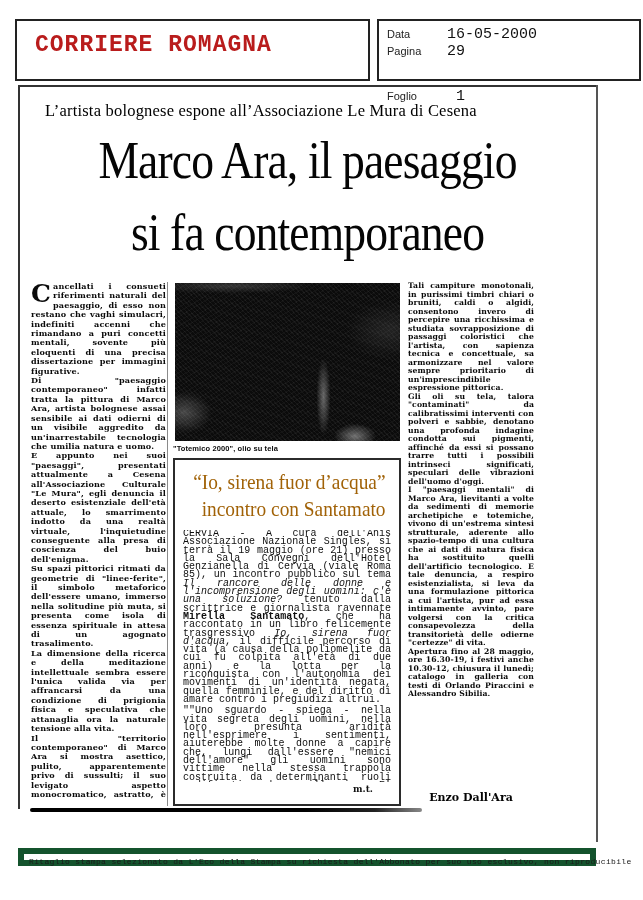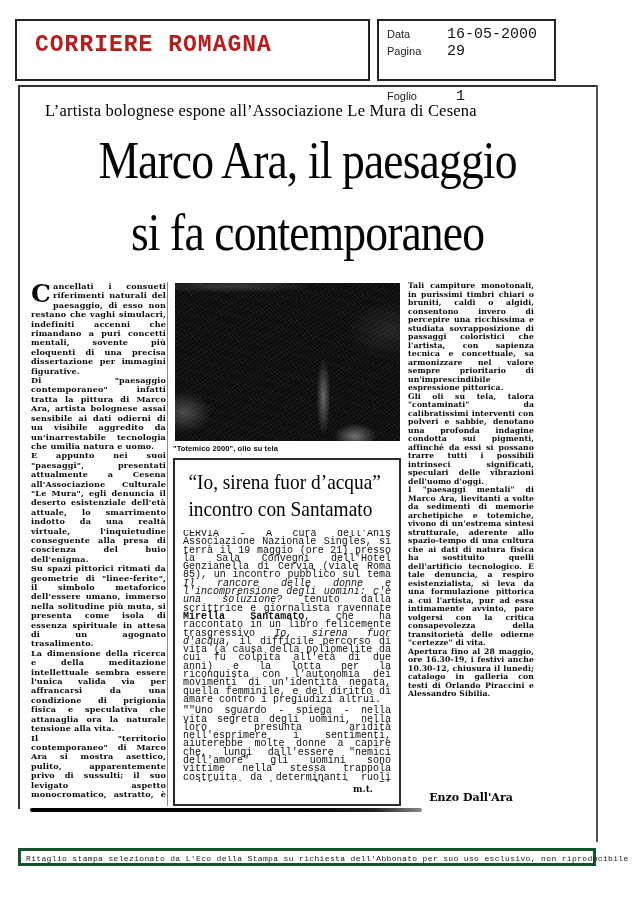--- a/index.html
+++ b/index.html
@@ -6,21 +6,21 @@
   html,body { width:643px; background:#e9e9e9; }
   body { font-family:"Liberation Serif","DejaVu Serif",serif; color:#111; }
   .sheet { position:relative; width:643px; height:900px; background:#ffffff; overflow:hidden; }
 
   
   .masthead-box { position:absolute; left:15px; top:19px; width:355px; height:62px;
     border:2px solid #222; background:#fff; }
   .masthead-title { position:absolute; left:18px; top:11px;
     font-family:"Liberation Mono","DejaVu Sans Mono",monospace;
     font-size:23px; font-weight:bold; letter-spacing:1px; color:#b91c1c; white-space:nowrap; }
-  .data-box { position:absolute; left:377px; top:19px; width:179px; height:62px;
+  .data-box { position:absolute; left:377px; top:19px; width:264px; height:62px;
     border:2px solid #222; background:#fff; }
   .data-row { position:absolute; left:8px; width:205px; height:17px; }
   .data-row .lbl { position:absolute; left:0; top:2px;
     font-family:"Liberation Sans","DejaVu Sans",sans-serif; font-size:11px; color:#222; }
   .data-row .val { position:absolute; left:60px; top:0;
     font-family:"Liberation Mono","DejaVu Sans Mono",monospace; font-size:15px; color:#111; white-space:pre; }
 
   
   .frame-top   { position:absolute; left:18px; top:85px;  width:580px; height:2px; background:#333; }
   .frame-left  { position:absolute; left:18px; top:85px;  width:2px;  height:724px; background:#333; }
@@ -56,36 +56,36 @@
       repeating-linear-gradient(47deg, rgba(255,255,255,.05) 0 1px, transparent 1px 3px),
       repeating-linear-gradient(-31deg, rgba(255,255,255,.04) 0 1px, transparent 1px 4px),
       #0b0b0b; }
   .caption { position:absolute; left:173px; top:444px;
     font-family:"Liberation Sans","DejaVu Sans",sans-serif; font-weight:bold;
     font-size:7.5px; color:#0a0a0a; letter-spacing:.1px; }
 
   
   .inset-box { position:absolute; left:173px; top:458px; width:228px; height:348px;
     border:2px solid #2b2b2b; background:#fff; }
-  .inset-title { margin-top:8px; text-align:left; font-size:22px; line-height:27px; color:#000000; }
+  .inset-title { margin-top:8px; text-align:right; font-size:22px; line-height:27px; color:#a16207; }
   .inset-title .tl { transform:scaleX(.88); transform-origin:50% 50%; white-space:nowrap; }
   .inset-body { position:absolute; left:8px; right:8px; top:70px; height:252px; overflow:hidden;
     text-align:justify; font-family:Liberation Mono, monospace;
     font-size:10px; line-height:8.3px; color:#0e0e0e; }
   .inset-body p + p { margin-top:3px; }
   .inset-body .it { font-style:italic; }
   .inset-body .bd { font-weight:bold; }
   .inset-sig { position:absolute; right:26px; bottom:10px;
     font-family:"DejaVu Serif","Liberation Serif",serif; font-weight:bold; font-size:9px; }
 
   
   .thick-rule { position:absolute; left:30px; top:808px; width:392px; height:4px;
     background:linear-gradient(90deg,#000 70%,#222 88%,#888 100%); border-radius:2px; }
   .footer-box { position:absolute; left:18px; top:848px; width:578px; height:18px;
-    border:3px solid #14532d; background:#fff; }
+    border:6px solid #14532d; background:#fff; }
   .footer-text { position:absolute; left:5px; top:3px;
     font-family:"Liberation Mono","DejaVu Sans Mono",monospace;
     font-size:8px; letter-spacing:.35px; color:#1a1a1a; white-space:nowrap; }
 </style>
 </head>
 <body>
 
 <div class="sheet">
 
   <div class="masthead-box">

